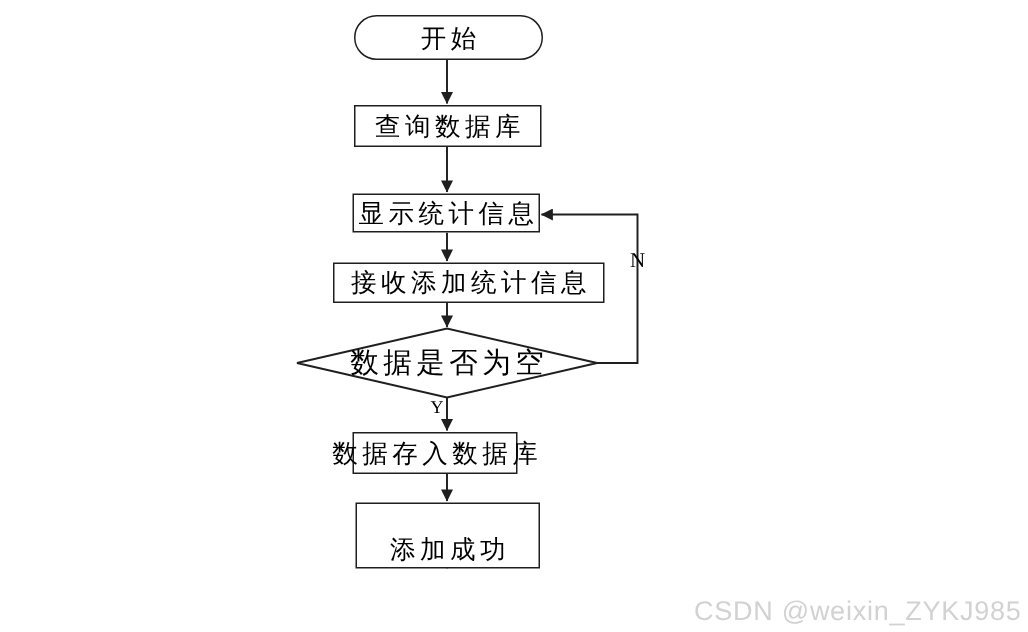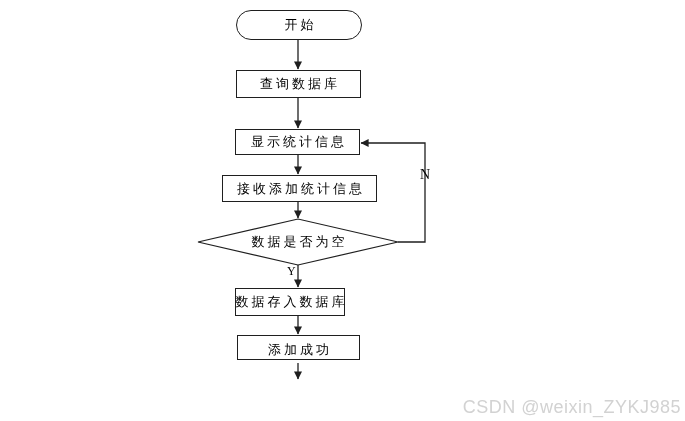--- a/index.html
+++ b/index.html
@@ -24,32 +24,32 @@
     stroke:var(--stroke);stroke-width:1.2;fill:var(--bg);
   }
   #arrowhead path{fill:var(--stroke);}
   .node{
     position:absolute;
     box-sizing:border-box;
     display:flex;align-items:center;justify-content:center;
     background:var(--bg);
     border:1px solid var(--stroke);
     color:var(--text);
-    font-size:13px;
+    font-size:17px;
     letter-spacing:3px;
     text-indent:3px;
     white-space:nowrap;
   }
   .terminator{border-radius:15px;}
   .node-label{display:block;}
   .decision-label{
     position:absolute;
     display:flex;align-items:center;justify-content:center;
     color:var(--text);
-    font-size:13px;letter-spacing:3px;text-indent:3px;
+    font-size:19px;letter-spacing:3px;text-indent:3px;
     background:transparent;border:none;
     white-space:nowrap;
   }
   .edge-label{
     position:absolute;
     color:var(--text);
     font-family:"Liberation Serif","DejaVu Serif",serif;
     font-size:14px;
     line-height:1;
   }
@@ -91,33 +91,33 @@
   </div>
 
   <div class="node" style="left:235px;top:129px;width:125px;height:26px;">
     <span class="node-label">显示统计信息</span>
   </div>
 
   <div class="node" style="left:236px;top:70px;width:125px;height:28px;">
     <span class="node-label">查询数据库</span>
   </div>
 
-  <div class="node" style="left:222px;top:175px;width:155px;height:27px;">
+  <div class="node" style="left:222px;top:175px;width:181px;height:27px;">
     <span class="node-label">接收添加统计信息</span>
   </div>
 
   <div class="decision-label" style="left:218px;top:233px;width:160px;height:18px;">
     <span class="node-label">数据是否为空</span>
   </div>
 
   <div class="node" style="left:235px;top:288px;width:110px;height:28px;">
     <span class="node-label">数据存入数据库</span>
   </div>
 
-  <div class="node" style="left:237px;top:335px;width:123px;height:25px;align-items:flex-end;">
+  <div class="node" style="left:237px;top:335px;width:123px;height:44px;align-items:flex-end;">
     <span class="node-label">添加成功</span>
   </div>
 
   <div class="node terminator" style="left:252px;top:380px;width:128px;height:30px;margin-top:48px;">
     <span class="node-label">结束</span>
   </div>
 
   <div class="edge-label" style="left:420px;top:168px;">N</div>
 
   <div class="edge-label" style="left:287px;top:265px;font-size:12px;">Y</div>

